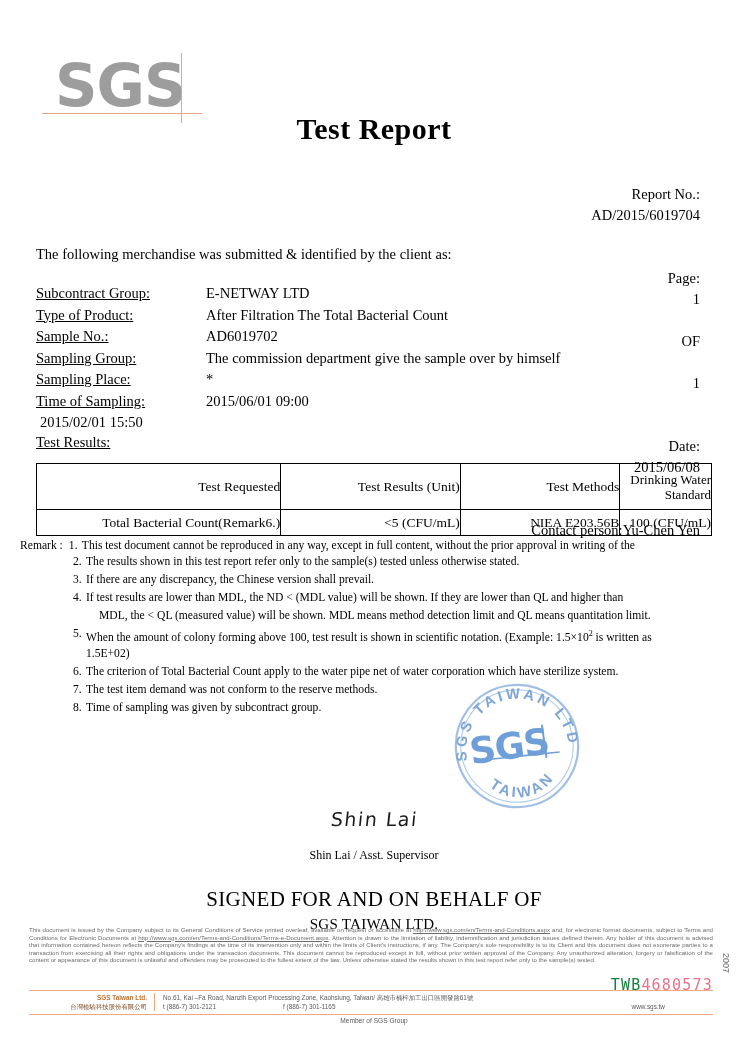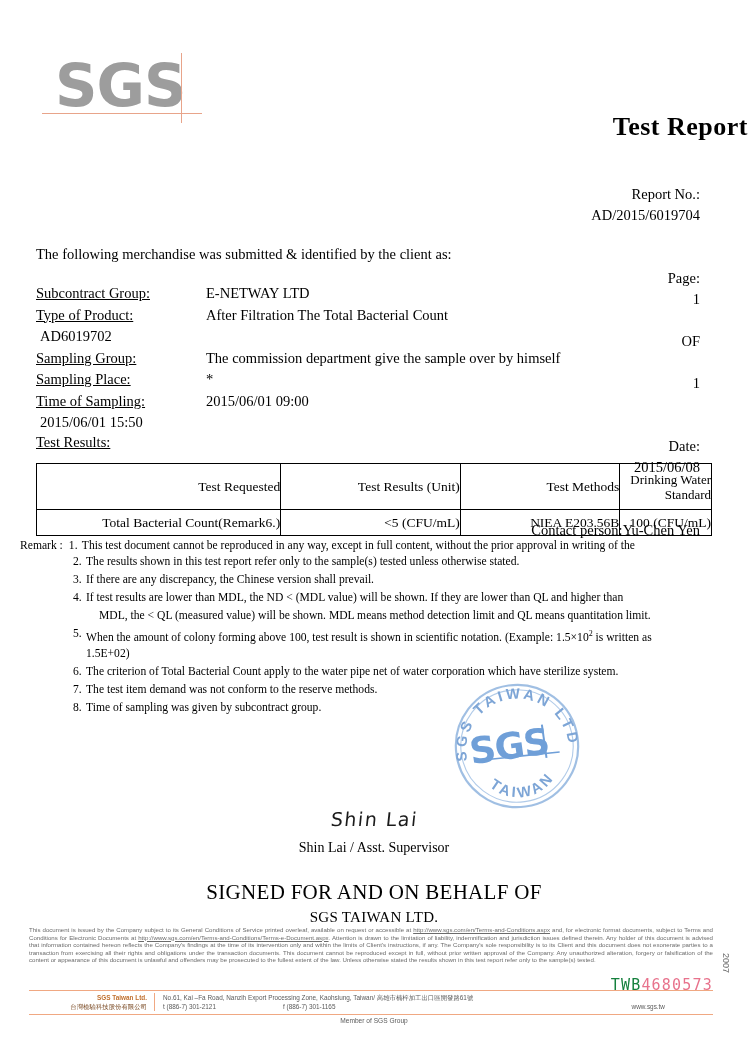--- a/index.html
+++ b/index.html
@@ -52,22 +52,22 @@
     height: 1px;
     background: #e8a48a;
   }
 
   
   .title {
     position: absolute;
     left: 0;
     top: 112px;
     width: 748px;
-    text-align: right;
-    font-size: 26px;
+    text-align: center;
+    font-size: 30px;
     font-weight: bold;
     letter-spacing: 0.5px;
   }
 
   
   .meta {
     position: absolute;
     right: 48px;
     top: 163px;
     text-align: right;
@@ -188,22 +188,22 @@
   }
   .sig-hand {
     font-family: "DejaVu Sans", sans-serif;
     font-size: 19px;
     letter-spacing: 1.5px;
     color: #1b1b1b;
     transform: skewX(-6deg);
     display: inline-block;
   }
   .sig-name {
-    margin-top: 10px;
-    font-size: 14px;
+    margin-top: 18px;
+    font-size: 12px;
   }
   .sig-behalf {
     margin-top: 24px;
     font-size: 21px;
     letter-spacing: 0.3px;
   }
   .sig-company {
     margin-top: 4px;
     font-size: 15px;
     letter-spacing: 0.3px;
@@ -350,36 +350,37 @@
   <div class="fields">
     <div class="field-row">
       <span class="field-label fixed">Subcontract Group:</span>
       <span class="field-value">E-NETWAY LTD</span>
     </div>
     <div class="field-row">
       <span class="field-label fixed">Type of Product:</span>
       <span class="field-value">After Filtration The Total Bacterial Count</span>
     </div>
     <div class="field-row">
+      <span class="field-label fixed">Sample No.:</span>
       <span class="field-value">AD6019702</span>
     </div>
     <div class="field-row">
       <span class="field-label fixed">Sampling Group:</span>
       <span class="field-value">The commission department give the sample over by himself</span>
     </div>
     <div class="field-row">
       <span class="field-label fixed">Sampling Place:</span>
       <span class="field-value">*</span>
     </div>
     <div class="field-row">
       <span class="field-label fixed">Time of Sampling:</span>
       <span class="field-value">2015/06/01 09:00</span>
     </div>
     <div class="field-row">
-      <span class="field-value">2015/06/01 15:50</span>
+      <span class="field-value">2015/02/01 15:50</span>
     </div>
   </div>
 
   <div class="results-label">Test Results:</div>
 
   <table class="results">
     <thead>
       <tr>
         <th class="col1">Test Requested</th>
         <th class="col2">Test Results (Unit)</th>

